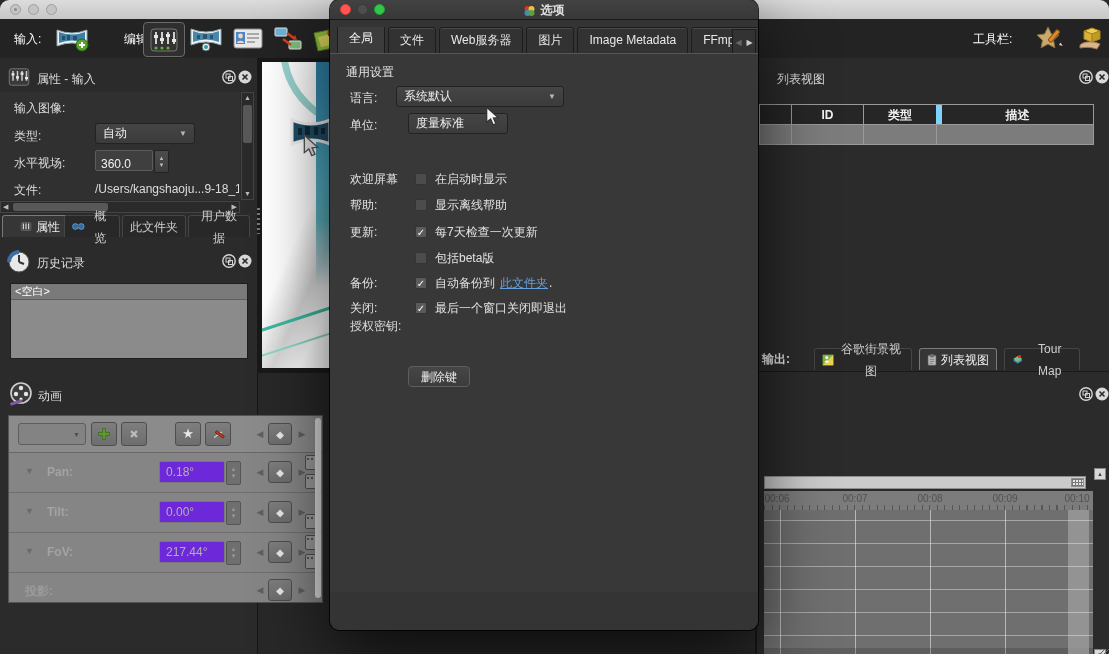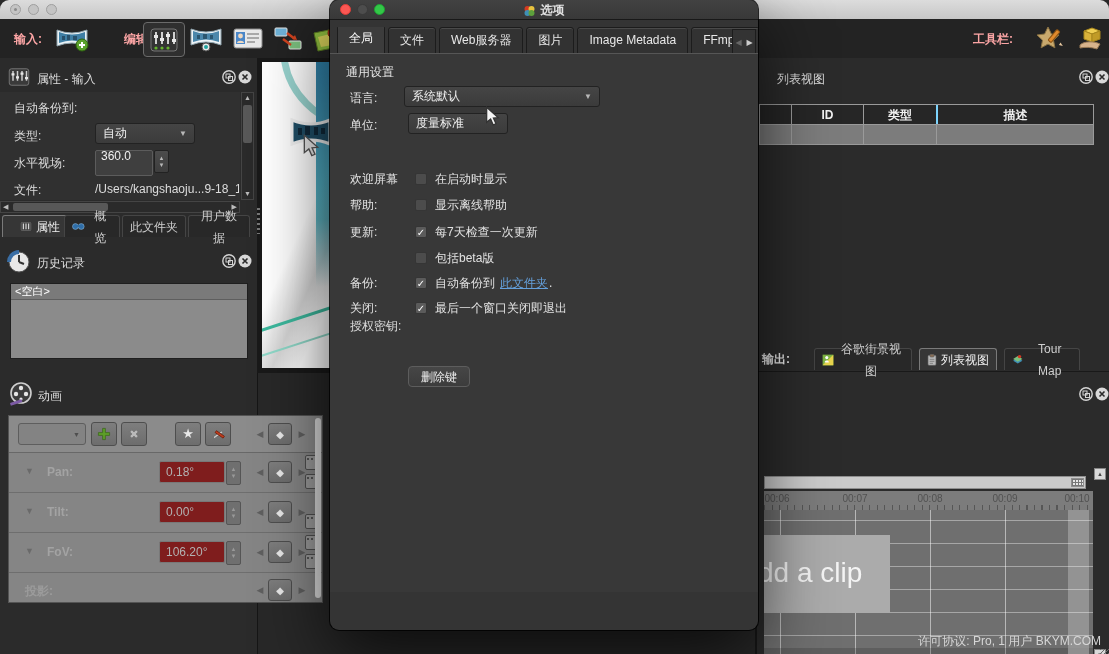--- a/index.html
+++ b/index.html
@@ -1,40 +1,40 @@
 <!DOCTYPE html>
 <html><head>
 <meta charset="utf-8">
 <style>
   html,body{margin:0;padding:0;background:#0d0d0d}
   #screen{position:relative;width:1109px;height:654px;overflow:hidden;background:#282828;
     font-family:"Liberation Sans","DejaVu Sans",sans-serif;font-size:12px;color:#ddd;}
   .abs{position:absolute}
-  .blue{color:#fca5a5;font-weight:bold}
+  .blue{color:#ffffff;font-weight:normal}
   
   #mac-bar{left:0;top:0;width:1109px;height:19px;background:linear-gradient(#dcdcdc,#c7c7c7);
     border-radius:9px 9px 0 0;border-bottom:1px solid #9d9d9d}
   .tl{position:absolute;top:4px;width:11px;height:11px;border-radius:50%;background:#c4c4c4;border:1px solid #9f9f9f;box-sizing:border-box}
   
   #toolbar{left:0;top:19px;width:1109px;height:39px;background:#232323;border-bottom:1px solid #141414}
   .tbtn{position:absolute;top:3px;width:40px;height:33px;display:flex;align-items:center;justify-content:center;border-radius:4px}
   .tbtn.active{background:#2f2f2f;border:1px solid #6a6a6a}
   
   .phead-title{font-size:12px;color:#dedede}
   .wfloat,.wclose{position:absolute;width:14px;height:14px;cursor:pointer}
   .panel-well{background:#8b8b8b;border:1px solid #1f1f1f;box-sizing:border-box}
   .ltab{position:absolute;top:0;height:22px;line-height:22px;background:#282828;border:1px solid #454545;border-bottom:none;
     border-radius:3px 3px 0 0;text-align:center;color:#cfcfcf;padding:0 7px;box-sizing:border-box;display:flex;align-items:center;gap:4px;justify-content:center}
   .ltab.active{background:#363636;border-color:#7a7a7a;color:#f0f0f0}
   
   .dd{position:absolute;height:21px;background:linear-gradient(#454545,#3b3b3b);border:1px solid #222;border-radius:3px;
     display:flex;align-items:center;padding:0 7px;box-sizing:border-box;color:#f0f0f0}
   .dd .arr{margin-left:auto;color:#b8b8b8;font-size:8px}
-  .spin{position:absolute;height:21px;background:#3f3f3f;border:1px solid #5c5c5c;border-radius:2px;display:flex;align-items:flex-end;
-    padding:12px 5px;box-sizing:border-box;color:#f2f2f2}
+  .spin{position:absolute;height:21px;background:#3f3f3f;border:1px solid #5c5c5c;border-radius:2px;display:flex;align-items:flex-start;
+    padding:6px 5px;box-sizing:border-box;color:#f2f2f2}
   .stepper{position:absolute;width:13px;height:21px;background:linear-gradient(#4c4c4c,#3e3e3e);border:1px solid #222;border-radius:2px;
     display:flex;flex-direction:column;align-items:center;justify-content:center;color:#b9b9b9;font-size:6px;line-height:7px}
   .cb{width:12px;height:12px;background:#5b5b5b;border:1px solid #353535;border-radius:2px;color:#fff;font-size:10px;line-height:11px;
     text-align:center;box-sizing:border-box;flex:none}
   .cb.off{background:#4c4c4c}
   .radio{width:12px;height:12px;border-radius:50%;background:#5b5b5b;border:1px solid #353535;box-sizing:border-box;flex:none}
   .radio.sel::after{content:'';display:block;width:5px;height:5px;border-radius:50%;background:#ededed;margin:2.5px auto}
   .frow{position:absolute;left:20px;display:flex;align-items:center;gap:8px;height:16px;color:#e2e2e2}
   .flabel{width:57px;flex:none}
   a.lnk{color:#64a0dc;text-decoration:underline;cursor:pointer}
@@ -45,21 +45,21 @@
     border-radius:9px 9px 0 0;border-bottom:1px solid #181818}
   .dtab{height:25px;line-height:25px;background:#323232;border:1px solid #1c1c1c;border-radius:3px 3px 0 0;
     padding:0 11px;margin-right:3px;color:#e8e8e8;box-shadow:inset 0 1px 0 #4a4a4a;white-space:nowrap;flex:none}
   .dtab.active{background:#3c3c3c;color:#fff;height:27px}
   .btn{position:absolute;height:19px;background:linear-gradient(#464646,#3c3c3c);border:1px solid #5d5d5d;border-radius:4px;
     color:#ececec;text-align:center;line-height:18px;box-sizing:border-box}
   
   .akey{color:#5f5f5f;font-size:9px;width:10px;text-align:center}
   .kbtn{background:linear-gradient(#7e7e7e,#6d6d6d);border:1px solid #4e4e4e;border-radius:3px;color:#e8e8e8;
     width:24px;height:22px;text-align:center;line-height:21px;font-size:10px;box-sizing:border-box}
-  .gspin{position:absolute;height:22px;background:#7f1d1d;border:1px solid #787878;border-radius:2px;display:flex;align-items:center;
+  .gspin{position:absolute;height:22px;background:#6d28d9;border:1px solid #787878;border-radius:2px;display:flex;align-items:center;
     padding:0 6px;box-sizing:border-box;color:#b2b2b2}
   .filmbit{position:absolute;width:16px;height:15px;background:#9a9a9a;border:1px solid #4f4f4f;border-radius:2px;box-sizing:border-box;
     background-image:repeating-linear-gradient(to right,#555 0 2px,transparent 2px 4px);background-size:12px 2px;background-repeat:repeat-x;background-position:1px 2px}
   .vline{position:absolute;top:0;bottom:0;width:1px;background:rgba(255,255,255,.5)}
   .tick-label{position:absolute;top:2px;transform:translateX(-50%);color:#515151;font-size:10px}
   svg{display:block}
 </style>
 </head>
 <body>
 
@@ -189,21 +189,21 @@
       <svg class="wfloat" style="left:222px;top:10px" viewBox="0 0 14 14">
         <circle cx="7" cy="7" r="6.2" fill="none" stroke="#d4d4d4" stroke-width="1.4"></circle>
           <rect x="4" y="4" width="4" height="4" fill="none" stroke="#d4d4d4"></rect>
           <rect x="6.5" y="6.5" width="4" height="4" fill="none" stroke="#d4d4d4"></rect>
       </svg>
       <svg class="wclose" style="left:238px;top:10px" viewBox="0 0 14 14">
         <circle cx="7" cy="7" r="6.5" fill="#d8d8d8"></circle>
           <path d="M4.5 4.5l5 5M9.5 4.5l-5 5" stroke="#2a2a2a" stroke-width="1.6"></path>
       </svg>
       <div class="abs" style="left:0;top:32px;width:240px;height:108px;background:#303030">
-        <span class="abs" style="left:14px;top:8px">自动备份到:</span>
+        <span class="abs" style="left:14px;top:8px">输入图像:</span>
         <span class="abs" style="left:14px;top:36px">类型:</span>
         <div class="dd" style="left:95px;top:31px;width:100px">
           <span>自动</span>
             <span class="arr">▼</span>
         </div>
         <span class="abs" style="left:14px;top:63px">水平视场:</span>
         <div class="spin" style="left:95px;top:58px;width:58px">
             <span>360.0</span>
           </div>
         <div class="stepper" style="left:154px;top:58px">
@@ -344,21 +344,21 @@
             </div>
           <span class="akey abs" style="left:246px;top:14px">◀</span>
           <span class="kbtn abs" style="left:259px;top:8px"><span>◆</span></span>
           <span class="akey abs" style="left:288px;top:14px">▶</span>
           <span class="filmbit" style="left:296px;top:21px"></span>
         </div>
         <div style="position:relative;height:39px;background:#858585;border-bottom:1px solid #6e6e6e">
           <span class="abs" style="left:16px;top:13px;font-size:9px;color:#6a6a6a">▼</span>
           <span class="abs" style="left:38px;top:12px;color:#a3a3a3;font-weight:bold">FoV:</span>
           <div class="gspin" style="left:150px;top:8px;width:66px">
-              <span>106.20°</span>
+              <span>217.44°</span>
             </div>
           <div class="stepper" style="left:217px;top:8px;height:22px;background:#6f6f6f;border-color:#555;color:#999">
               <span>▲</span>
               <span>▼</span>
             </div>
           <span class="akey abs" style="left:246px;top:14px">◀</span>
           <span class="kbtn abs" style="left:259px;top:8px"><span>◆</span></span>
           <span class="akey abs" style="left:288px;top:14px">▶</span>
           <span class="filmbit" style="left:296px;top:2px"></span>
           <span class="filmbit" style="left:296px;top:21px"></span>
@@ -406,21 +406,21 @@
           <rect x="6.5" y="6.5" width="4" height="4" fill="none" stroke="#d4d4d4"></rect>
       </svg>
       <svg class="wclose" style="left:338px;top:10px" viewBox="0 0 14 14">
         <circle cx="7" cy="7" r="6.5" fill="#d8d8d8"></circle>
           <path d="M4.5 4.5l5 5M9.5 4.5l-5 5" stroke="#2a2a2a" stroke-width="1.6"></path>
       </svg>
       <div class="abs" style="left:2px;top:44px;width:335px;height:41px;border:1px solid #9a9a9a;box-sizing:border-box">
         <div style="display:flex;height:20px;background:#262626;border-bottom:1px solid #9a9a9a;box-sizing:border-box;font-weight:bold;color:#f2f2f2;text-align:center;line-height:20px">
           <div style="width:31px;border-right:1px solid #9a9a9a"></div>
           <div style="width:71px;border-right:1px solid #9a9a9a">ID</div>
-          <div style="width:72px;border-right:2px solid #7dd3fc">类型</div>
+          <div style="width:72px;border-right:6px solid #7dd3fc">类型</div>
           <div style="flex:1">描述</div>
         </div>
         <div style="display:flex;height:19px;background:#7c7c7c">
           <div style="width:31px;border-right:1px solid #9a9a9a"></div>
           <div style="width:71px;border-right:1px solid #9a9a9a"></div>
           <div style="width:72px;border-right:1px solid #9a9a9a"></div>
           <div style="flex:1"></div>
         </div>
       </div>
     </div>
@@ -483,44 +483,37 @@
         <div style="position:absolute;left:0;bottom:0;width:100%;height:5px;background:repeating-linear-gradient(to right,rgba(40,40,40,.45) 0 1px,transparent 1px 7.5px)"></div>
       </div>
 
       <div class="abs" style="left:7px;top:139px;width:329px;height:138px;background:#6f6f6f;overflow:hidden;
         background-image:repeating-linear-gradient(to bottom,transparent 0 22px,rgba(255,255,255,.38) 22px 23px);background-position:0 -12px">
         <div class="vline" style="left:16px"></div>
         <div class="vline" style="left:91px"></div>
         <div class="vline" style="left:166px"></div>
         <div class="vline" style="left:241px"></div>
         <div class="abs" style="left:304px;top:0;width:21px;height:138px;background:rgba(255,255,255,.25)"></div>
-        <div class="abs" style="left:0;top:25px;width:126px;height:78px;background:#ababab;overflow:hidden">
-          <span style="position:absolute;left:-6px;top:22px;font-size:28px;color:#f4f4f4;white-space:nowrap">dd a clip</span>
-        </div>
       </div>
 
       <div class="abs" style="left:7px;top:277px;width:329px;height:11px;background:#5e5e5e;overflow:hidden">
         <div class="vline" style="left:16px;background:rgba(255,255,255,.35)"></div>
         <div class="vline" style="left:91px;background:rgba(255,255,255,.35)"></div>
         <div class="vline" style="left:166px;background:rgba(255,255,255,.35)"></div>
         <div class="vline" style="left:241px;background:rgba(255,255,255,.35)"></div>
         <div class="abs" style="left:304px;top:0;width:21px;height:11px;background:#8f8f8f"></div>
       </div>
 
       <div class="abs" style="left:337px;top:97px;width:13px;height:193px">
         <div style="position:absolute;top:0;width:12px;height:12px;background:#d9d9d9;border:1px solid #888;box-sizing:border-box;text-align:center;font-size:6px;line-height:10px;color:#444">▲</div>
         <div style="position:absolute;bottom:0;width:12px;height:12px;background:#d9d9d9;border:1px solid #888;box-sizing:border-box;text-align:center;font-size:6px;line-height:10px;color:#444">▼</div>
       </div>
     </div>
 
     <div class="abs" style="left:0;top:565px;width:354px;height:31px">
-      <span class="abs" style="right:10px;top:10px;color:#d6d6d6">
-        <span>许可协议:</span>
-        <span>Pro, 1 用户 BKYM.COM</span>
-      </span>
       <div class="abs" style="right:2px;top:26px;width:9px;height:9px;background:repeating-linear-gradient(135deg,#6a6a6a 0 1px,transparent 1px 3px)"></div>
     </div>
   </div>
 
   <div class="abs" id="dialog">
     <div id="dlg-titlebar">
       <span class="tl" style="left:10px;background:#fc5753;border-color:#df3e38"></span>
       <span class="tl" style="left:27px;background:#4d4d4d;border-color:#3a3a3a"></span>
       <span class="tl" style="left:44px;background:#33c748;border-color:#1ea433"></span>
       <span style="position:absolute;left:50%;top:2px;transform:translateX(-50%);display:flex;align-items:center;gap:5px;font-weight:bold;color:#e2e2e2">
@@ -547,21 +540,21 @@
       <span style="color:#666">◀</span>
       <span style="color:#ccc">▶</span>
     </span>
 
     <div style="position:absolute;left:0;top:53px;width:428px;height:538px;background:#383838;border-top:1px solid #565656">
       <span style="position:absolute;left:16px;top:10px;color:#e6e6e6">通用设置</span>
 
       <div class="frow" style="top:36px">
         <span class="flabel">语言:</span>
       </div>
-      <div class="dd" style="left:74px;top:32px;width:196px">
+      <div class="dd" style="left:66px;top:32px;width:168px">
         <span>系统默认</span>
           <span class="arr">▼</span>
       </div>
 
       <div class="frow" style="top:63px">
         <span class="flabel">单位:</span>
       </div>
       <div class="dd" style="left:78px;top:59px;width:100px">
         <span>度量标准</span>
       </div>

